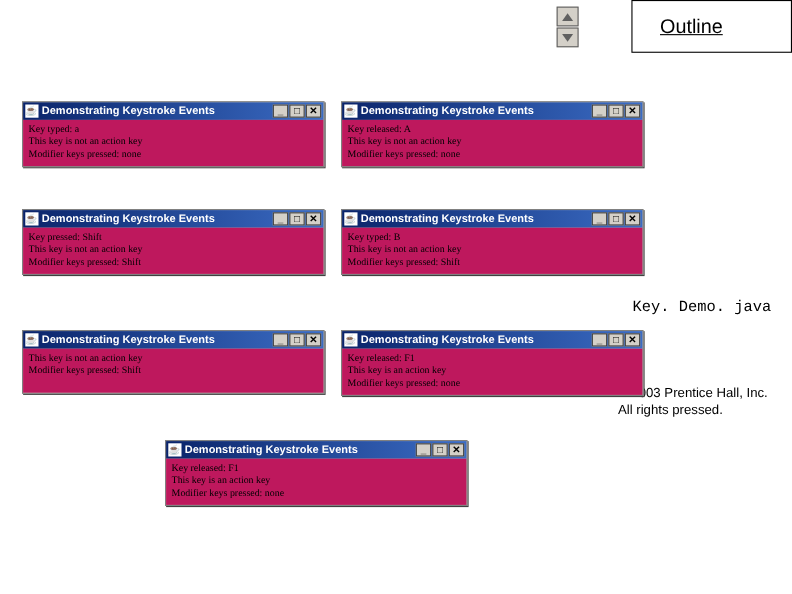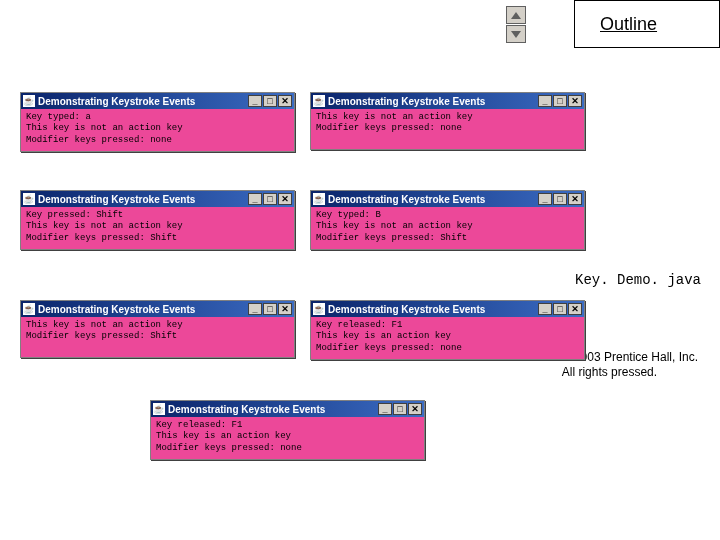--- a/index.html
+++ b/index.html
@@ -108,25 +108,25 @@
     width: 14px; height: 12px;
     background: #d4d0c8;
     border: 1px solid #404040;
     font-size: 9px;
     line-height: 10px;
     text-align: center;
     color:#000;
     font-family: Arial;
   }
   .body {
-    background: #ec4899;
+    background: #be185d;
     padding: 3px 5px 5px 5px;
     font-size: 9px;
     line-height: 1.25;
-    font-family: Liberation Mono, monospace;
+    font-family: Liberation Serif, serif;
     color:#000;
     min-height: 40px;
   }
   .body div { white-space: nowrap; overflow:hidden; }
 </style>
 </head>
 <body>
 
 <div class="slide">
 
@@ -170,20 +170,21 @@
         <div class="titlebar">
           <div class="cup">☕</div>
           <span class="ttext">Demonstrating Keystroke Events</span>
           <div class="buttons">
             <div class="tbtn">_</div>
             <div class="tbtn">□</div>
             <div class="tbtn">✕</div>
           </div>
         </div>
         <div class="body">
+          <div>Key released: A</div>
           <div>This key is not an action key</div>
           <div>Modifier keys pressed: none</div>
         </div>
       </div>
       <div class="win" style="left: 20px; top: 190px;">
         <div class="titlebar">
           <div class="cup">☕</div>
           <span class="ttext">Demonstrating Keystroke Events</span>
           <div class="buttons">
             <div class="tbtn">_</div>

